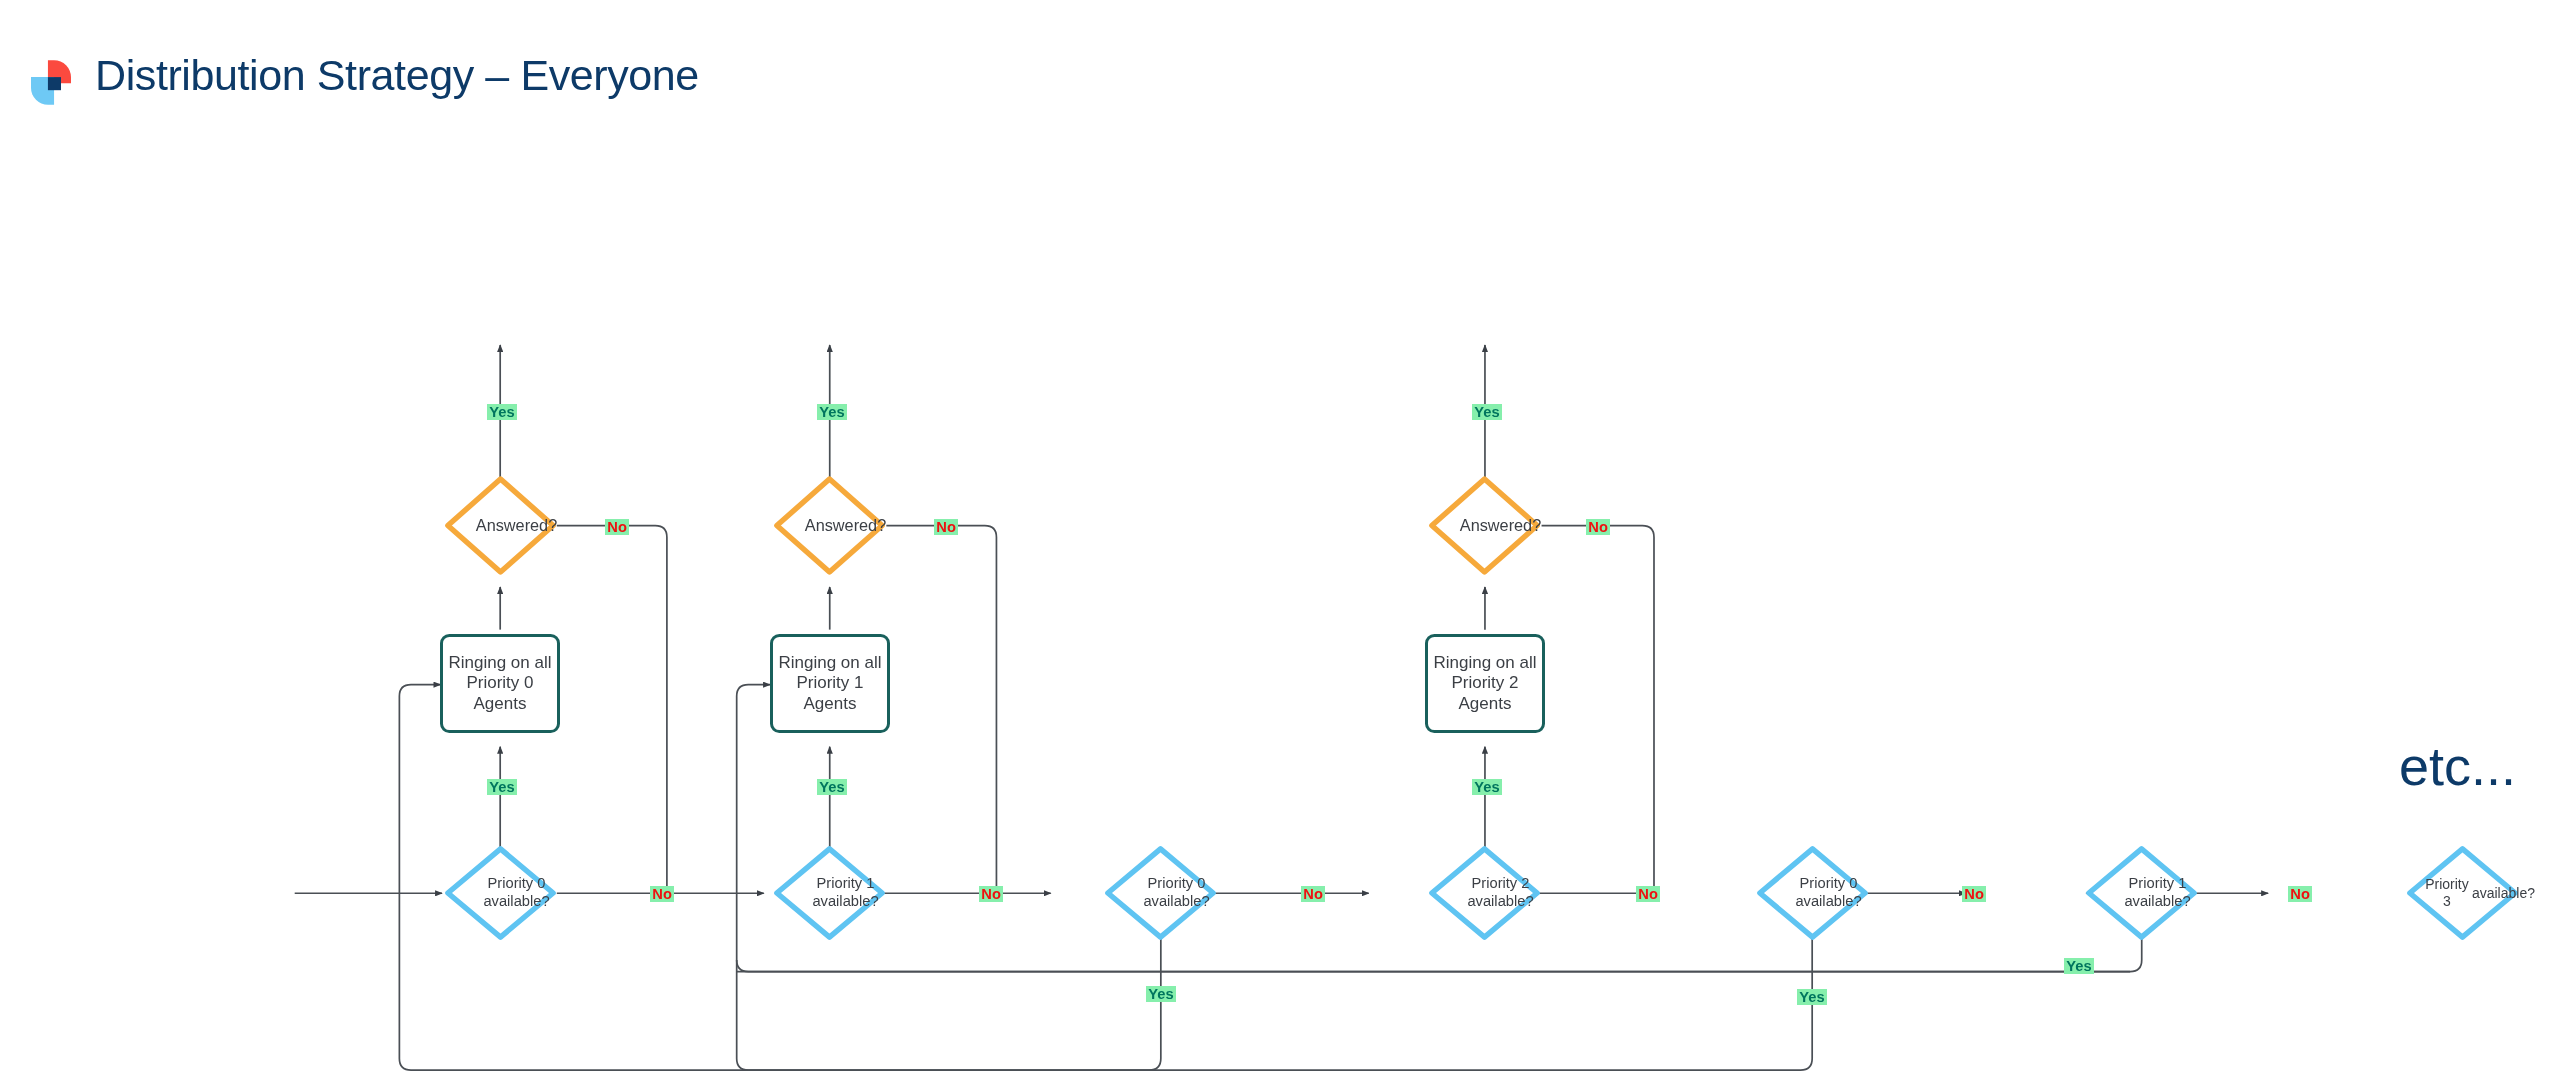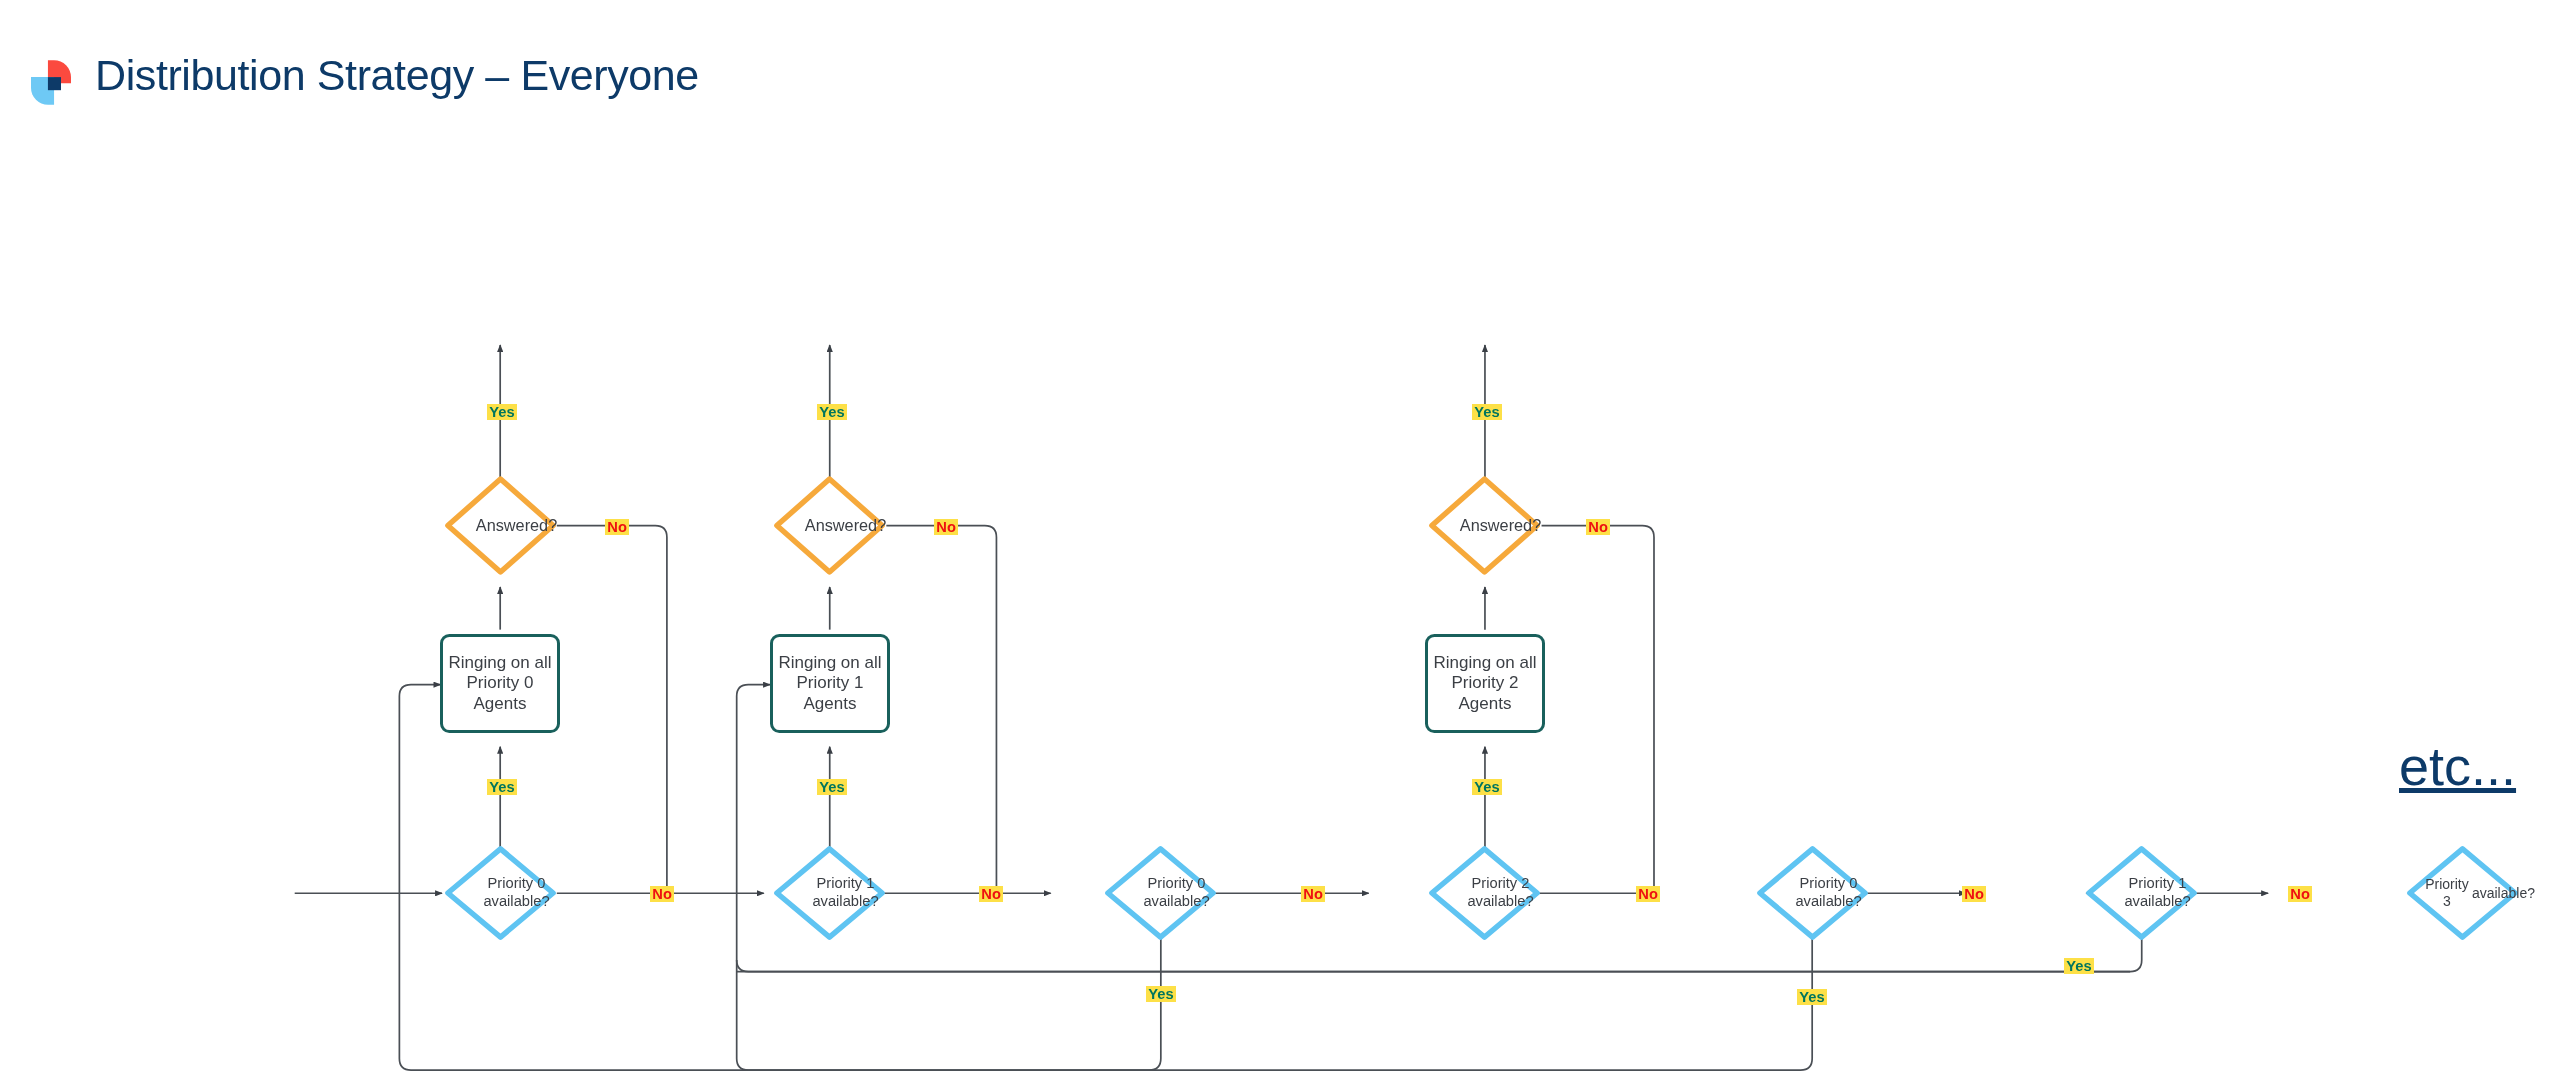--- a/index.html
+++ b/index.html
@@ -100,33 +100,32 @@
     line-height: 1.2;
     pointer-events: none;
   }
 
   .edge-label {
     position: absolute;
     font-size: 14.7px;
     font-weight: bold;
     line-height: 1;
     white-space: nowrap;
-    background: #fde047;
+    background: #86efac;
     padding: 0.8px 2.3px;
   }
   .edge-label.yes { color: #00755e; }
   .edge-label.no  { color: #ee1111; }
 
   #etc-text {
     position: absolute;
     color: #0d3a68;
     font-size: 54px;
     line-height: 1;
     white-space: nowrap;
-    text-decoration: underline;
   }
 </style>
 </head>
 <body>
 
 <div id="header">
 
   <div id="brand-logo">
     <svg width="40" height="45" viewBox="0 0 52 58" xmlns="http://www.w3.org/2000/svg">
       <path d="M22 0 H30 A22 22 0 0 1 52 22 V30 H22 Z" fill="#FB4A3F"></path>

